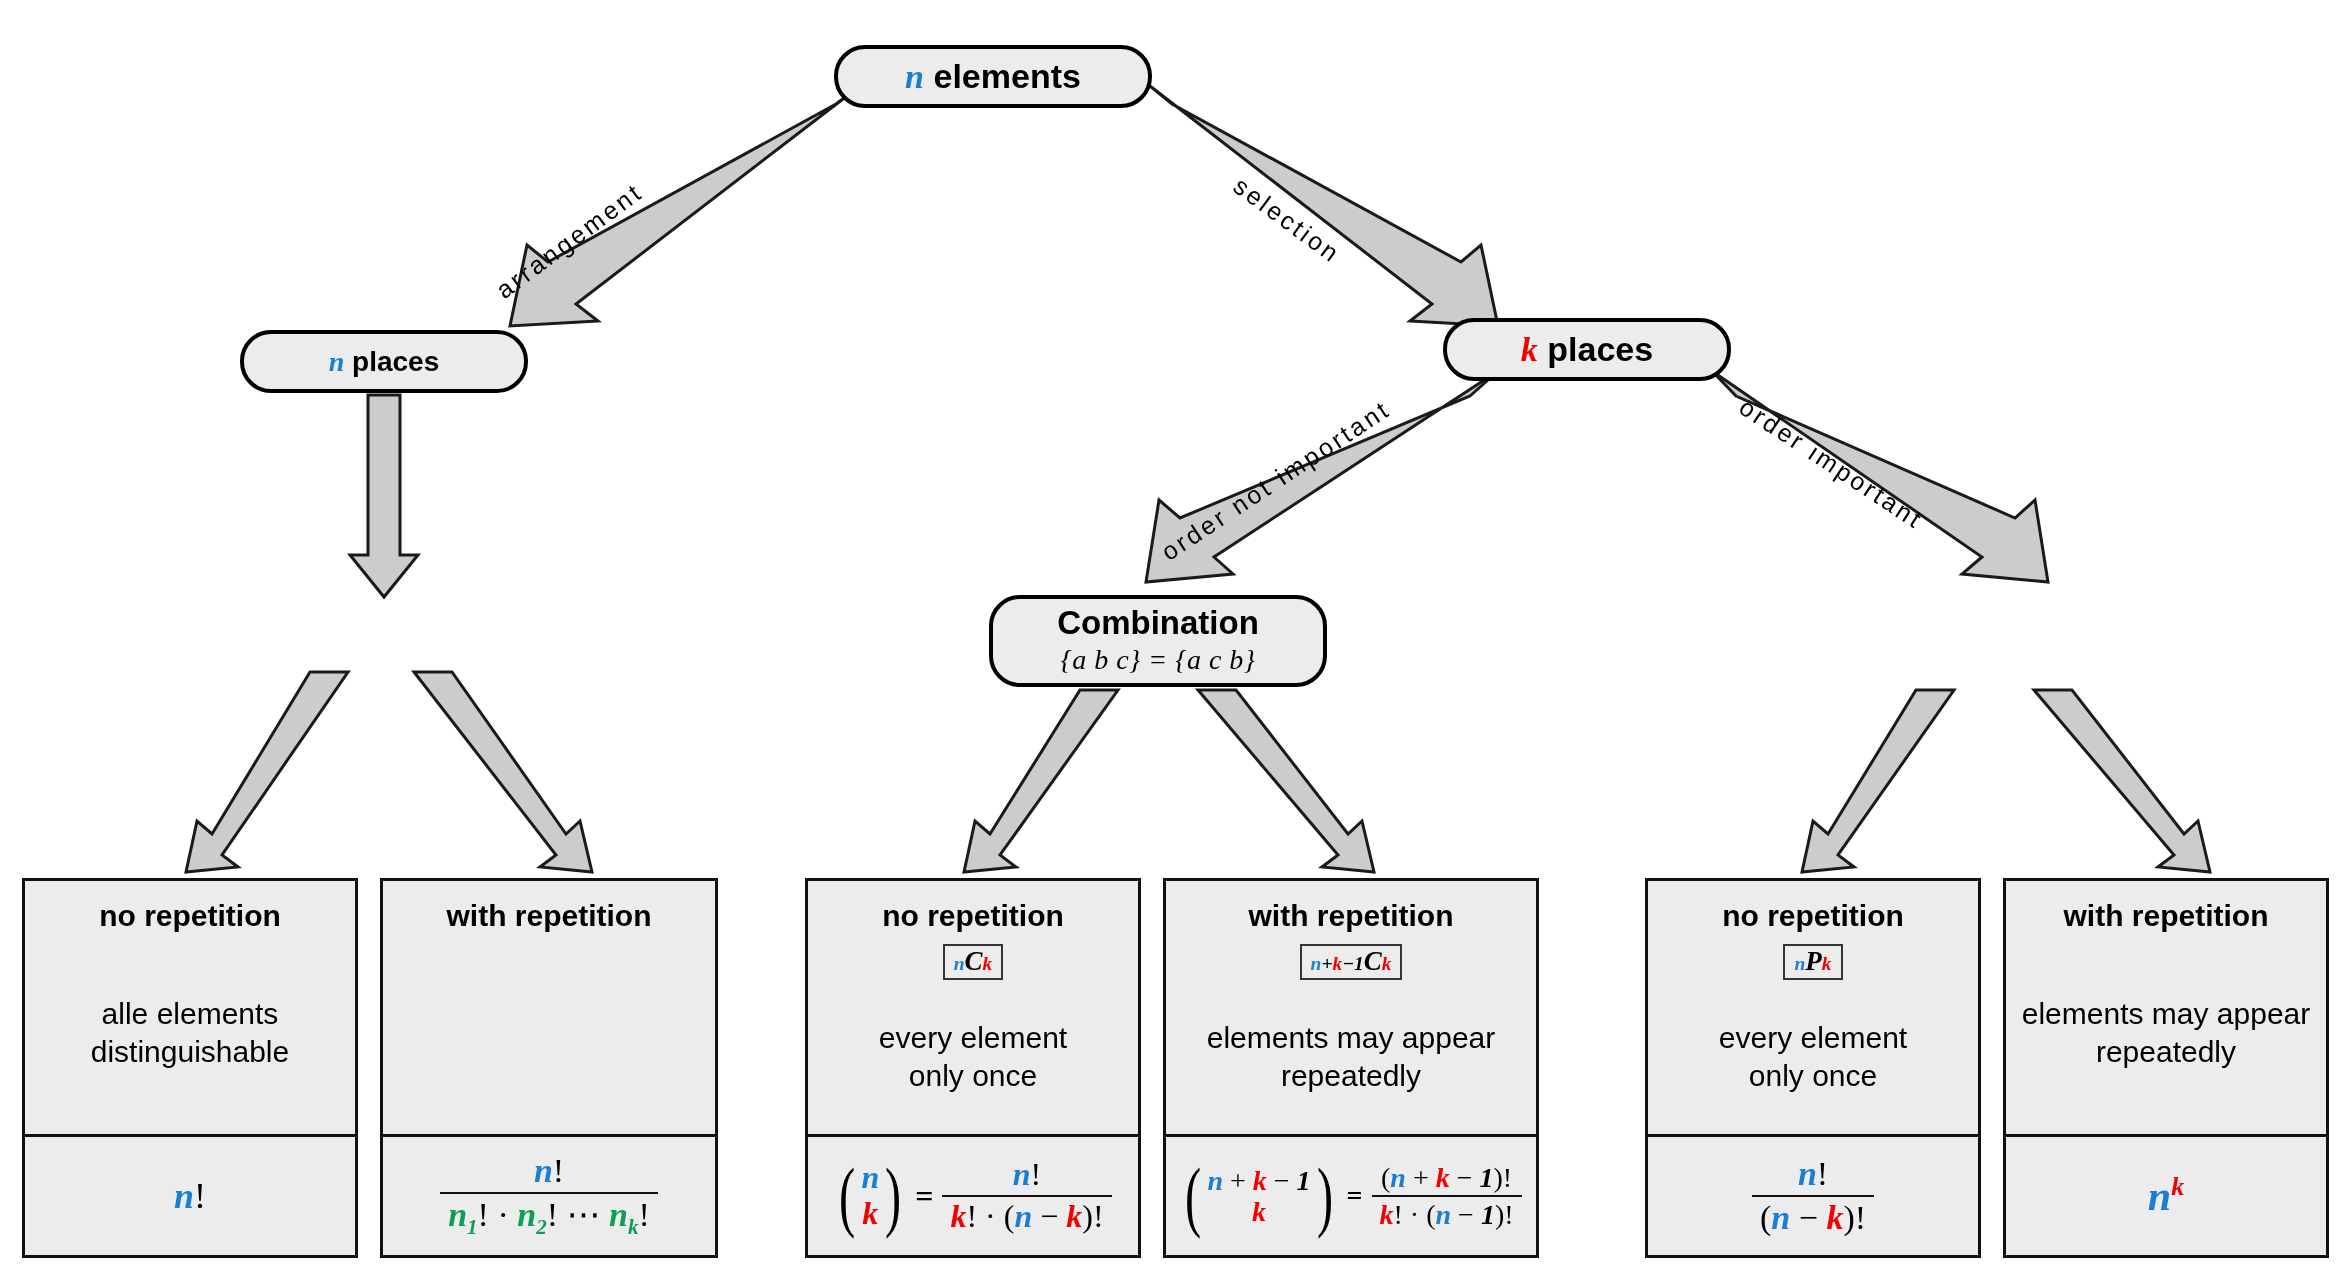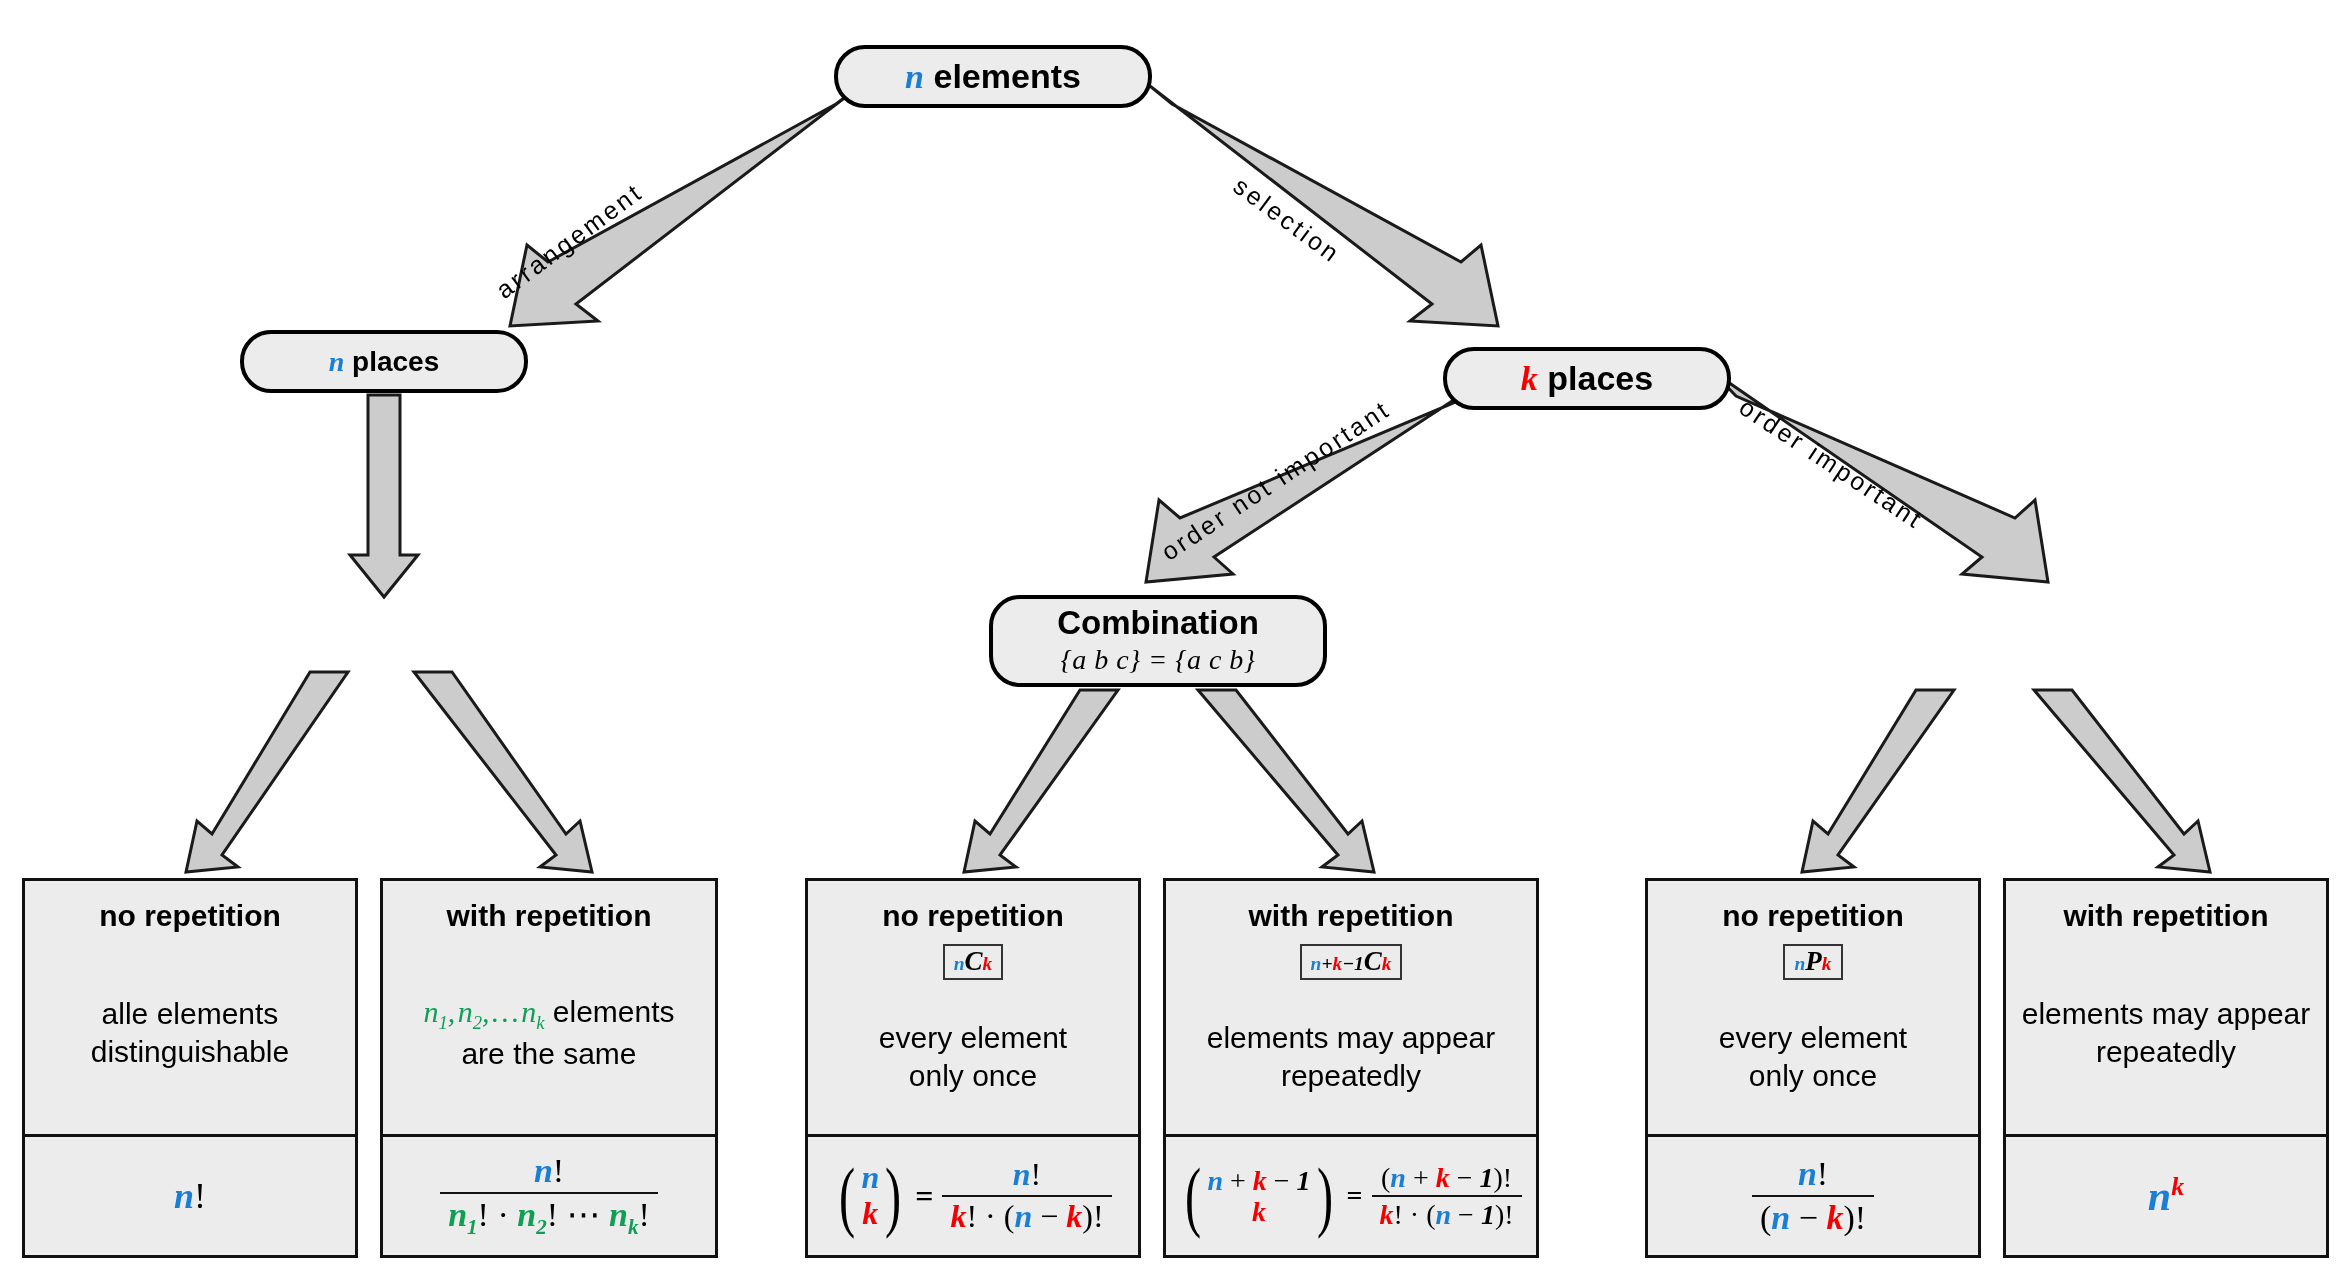--- a/index.html
+++ b/index.html
@@ -15,21 +15,21 @@
   .node.round{border-radius:31px;}
   .node .ttl{font-weight:bold;line-height:1.05;white-space:nowrap;}
   .sub-eq{font-family:"Liberation Serif", serif;font-style:italic;font-size:28px;
           margin-top:4px;letter-spacing:.5px;}
 
   
   #n-elements{left:834px;top:45px;width:318px;height:63px;}
   #n-elements .ttl{font-size:34px;}
   #n-places{left:240px;top:330px;width:288px;height:63px;}
   #n-places .ttl{font-size:28px;}
-  #k-places{left:1443px;top:347px;width:288px;height:63px;}
+  #k-places{left:1443px;top:318px;width:288px;height:63px;}
   #k-places .ttl{font-size:34px;}
 
   #permutation{left:206px;top:595px;width:348px;height:75px;}
   #permutation .ttl{font-size:34px;}
   #combination{left:989px;top:595px;width:338px;height:92px;}
   #combination .ttl{font-size:33px;}
   #variation{left:1823px;top:595px;width:340px;height:92px;}
   #variation .ttl{font-size:33px;}
 
   
@@ -166,27 +166,20 @@
       </div>
     </div>
     <div class="formula">
       <span style="font-size:36px;"><span class="v blue">n</span><span style="font-style:normal;">!</span></span>
     </div>
   </div>
 
   <div class="leaf" id="leaf1">
     <div class="top">
       <div class="hdr">with repetition</div>
-      <div class="desc">
-        <div>
-          <span class="v green" style="font-weight:400;">n<span class="dn">1</span>, n<span class="dn">2</span>, … n<span class="dn">k</span></span>
-          <span>elements</span>
-        </div>
-        <div>are the same</div>
-      </div>
     </div>
     <div class="formula">
       <span class="frac" style="font-size:34px;">
         <span class="num"><span class="v blue">n</span><span>!</span></span>
         <span class="den"><span class="v green">n<span class="dn">1</span></span><span>!</span> · <span class="v green">n<span class="dn">2</span></span><span>!</span> ⋯ <span class="v green">n<span class="dn">k</span></span><span>!</span></span>
       </span>
     </div>
   </div>
 
   <div class="leaf" id="leaf2">

